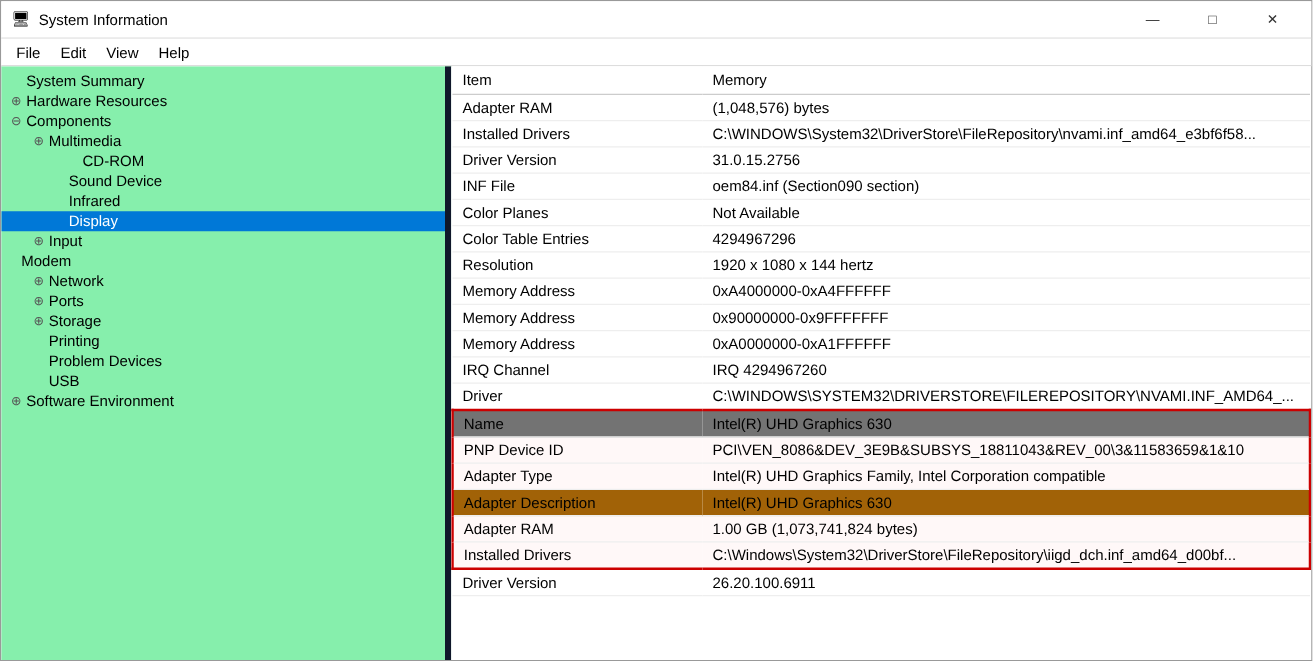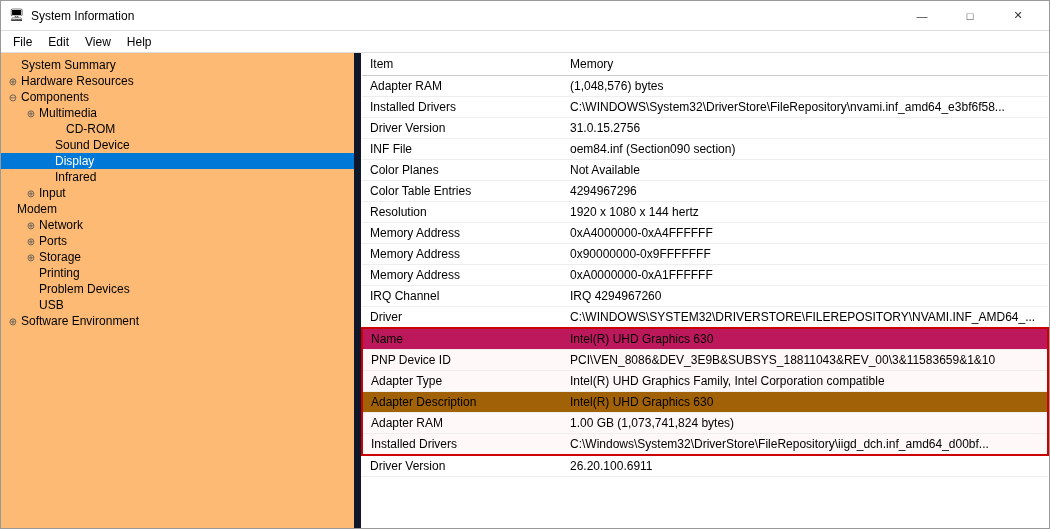--- a/index.html
+++ b/index.html
@@ -73,23 +73,23 @@
       font-size: 12px;
       color: #000;
     }
     .content-area {
       display: flex;
       flex: 1;
       overflow: hidden;
     }
     .sidebar {
       width: 360px;
-      border-right: 7px solid #0f172a;
+      border-right: 5px solid #0f172a;
       overflow-y: auto;
-      background: #fdba74;
+      background: #86efac;
       padding: 4px 0;
       flex-shrink: 0;
     }
     .tree-item {
       display: flex;
       align-items: center;
       padding: 1px 0;
       cursor: pointer;
       white-space: nowrap;
       color: #000;
@@ -197,28 +197,28 @@
       <div class="tree-item" style="padding-left:38px;margin-left:11px;">
         <span class="expand-icon">&nbsp;</span>
         <span>CD-ROM</span>
       </div>
 
       <div class="tree-item" style="padding-left:38px;">
         <span class="expand-icon">&nbsp;</span>
         <span>Sound Device</span>
       </div>
 
+      <div class="tree-item" style="padding-left:38px;">
+        <span class="expand-icon">&nbsp;</span>
+        <span>Infrared</span>
+      </div>
+
       <div class="tree-item selected" style="padding-left:38px;">
         <span class="expand-icon">&nbsp;</span>
         <span>Display</span>
-      </div>
-
-      <div class="tree-item" style="padding-left:38px;">
-        <span class="expand-icon">&nbsp;</span>
-        <span>Infrared</span>
       </div>
 
       <div class="tree-item" style="padding-left:22px;">
         <span class="expand-icon">⊕</span>
         <span>Input</span>
       </div>
 
       <div class="tree-item" style="">
         <span class="expand-icon">&nbsp;</span>
         <span>Modem</span>
@@ -311,21 +311,21 @@
               <td>0xA0000000-0xA1FFFFFF</td>
             </tr>
             <tr>
               <td>IRQ Channel</td>
               <td>IRQ 4294967260</td>
             </tr>
             <tr>
               <td>Driver</td>
               <td>C:\WINDOWS\SYSTEM32\DRIVERSTORE\FILEREPOSITORY\NVAMI.INF_AMD64_...</td>
             </tr>
-            <tr style="background: #be185d;">
+            <tr style="background: #737373;">
               <td style="border-top: 2px solid rgb(204, 0, 0); border-left: 2px solid rgb(204, 0, 0);">Name</td>
               <td style="border-top: 2px solid rgb(204, 0, 0); border-right: 2px solid rgb(204, 0, 0);">Intel(R) UHD Graphics 630</td>
             </tr>
             <tr style="background: rgb(255, 248, 248);">
               <td style="border-left: 2px solid rgb(204, 0, 0);">PNP Device ID</td>
               <td style="border-right: 2px solid rgb(204, 0, 0);">PCI\VEN_8086&amp;DEV_3E9B&amp;SUBSYS_18811043&amp;REV_00\3&amp;11583659&amp;1&amp;10</td>
             </tr>
             <tr style="background: rgb(255, 248, 248);">
               <td style="border-left: 2px solid rgb(204, 0, 0);">Adapter Type</td>
               <td style="border-right: 2px solid rgb(204, 0, 0);">Intel(R) UHD Graphics Family, Intel Corporation compatible</td>

